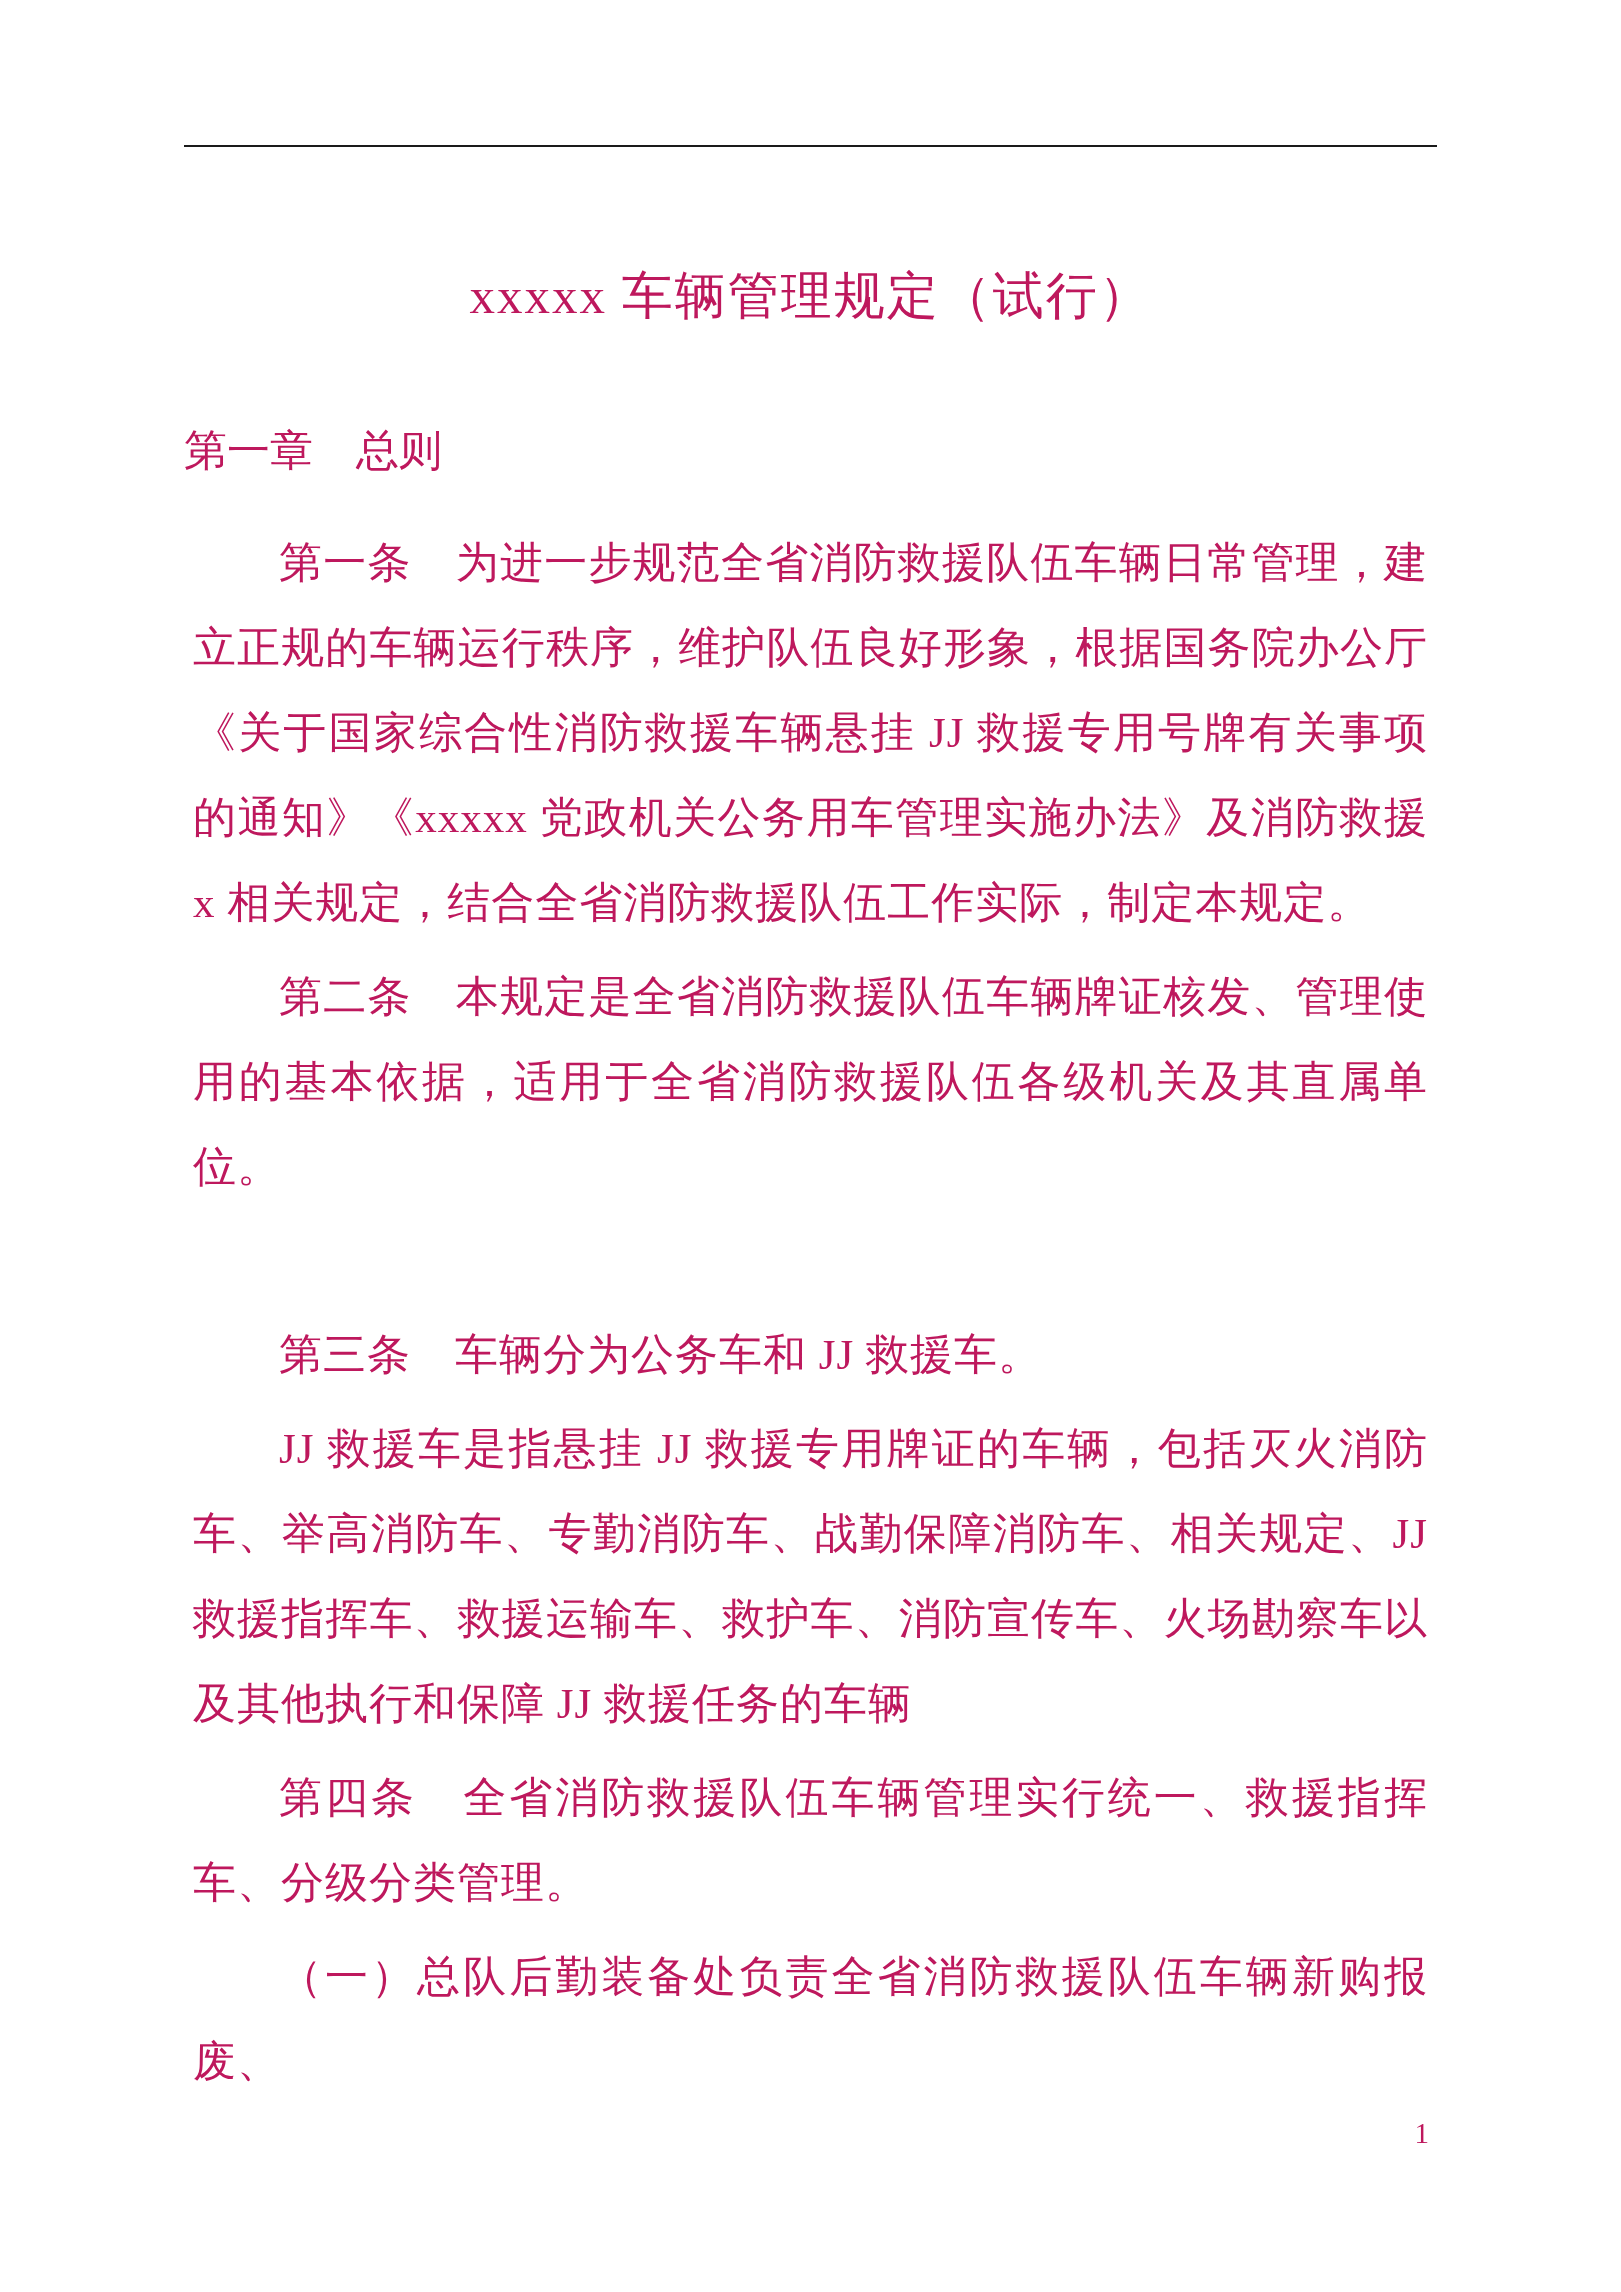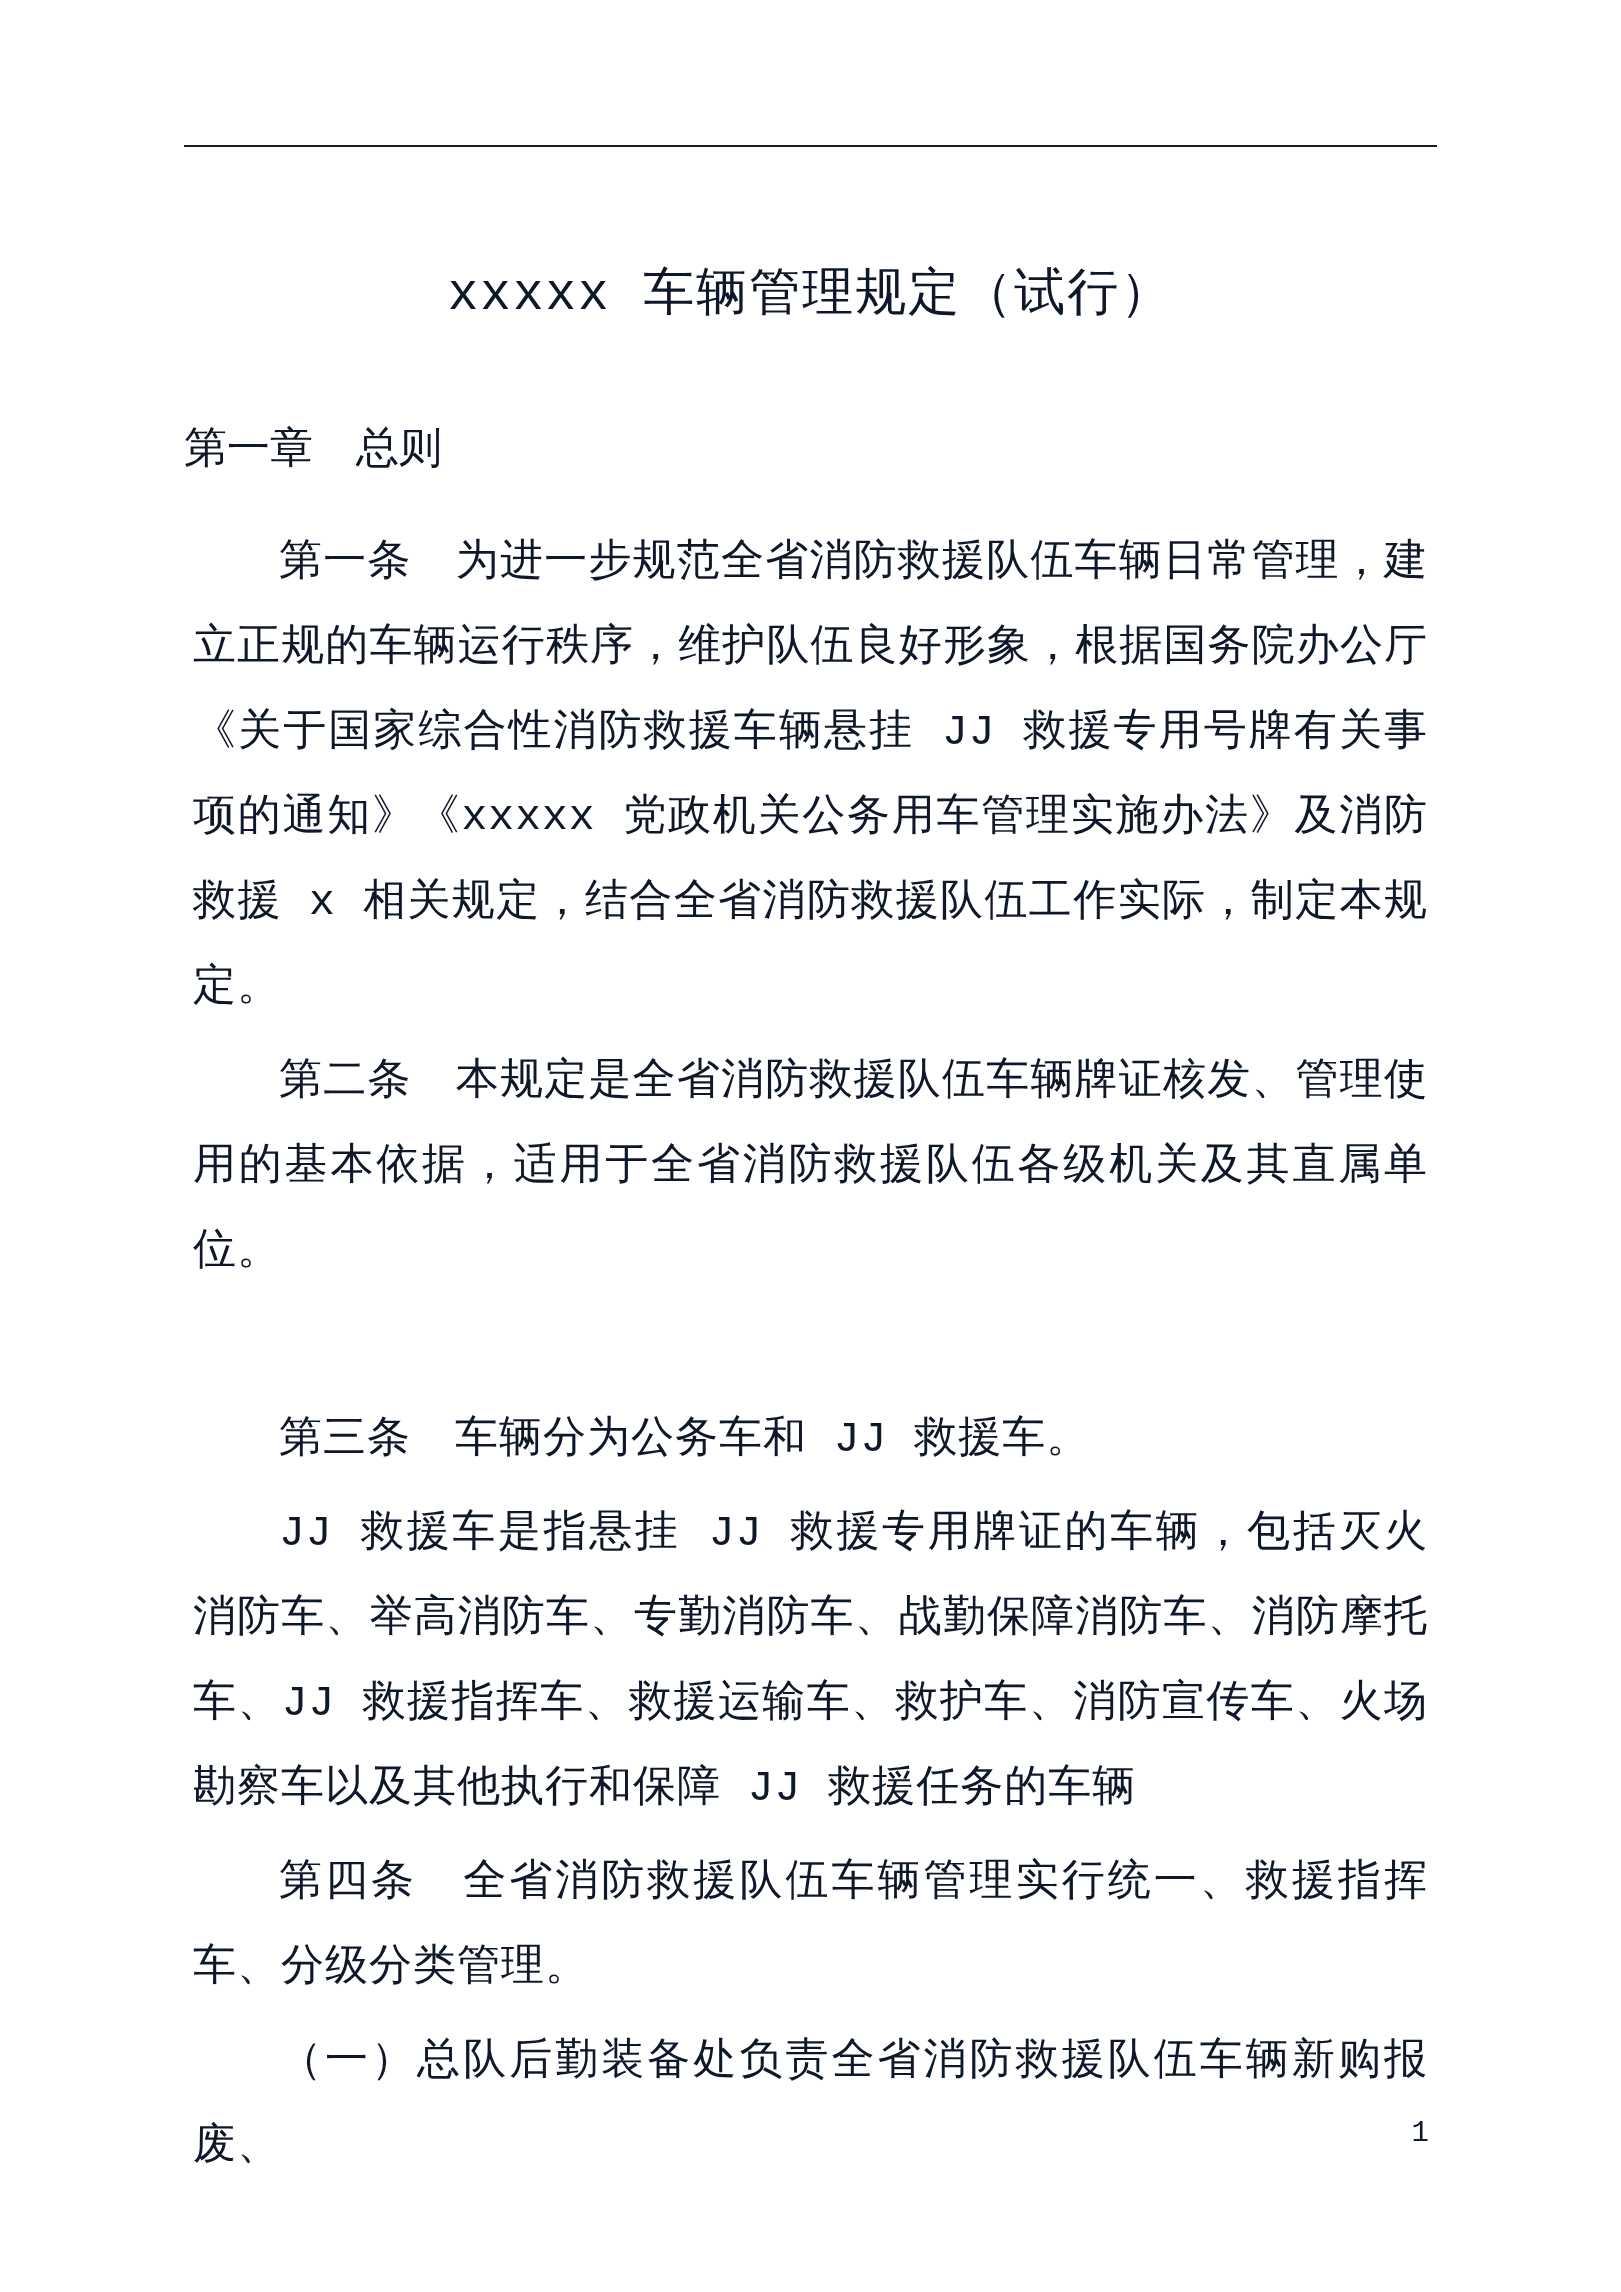--- a/index.html
+++ b/index.html
@@ -5,22 +5,22 @@
   html, body {
     margin: 0;
     padding: 0;
     background: #ffffff;
   }
   .page {
     position: relative;
     width: 1621px;
     height: 2228px;
     background: #ffffff;
-    font-family: Liberation Mono, monospace;
-    color: #0f172a;
+    font-family: Liberation Serif, serif;
+    color: #be185d;
     overflow: hidden;
     box-sizing: border-box;
   }
   .content {
     box-sizing: border-box;
     padding: 145px 184px 0 184px;
   }
   .top-rule {
     border: none;
     border-top: 2px solid #1a1a1a;
@@ -81,21 +81,21 @@
 
       <p class="para">第一条　为进一步规范全省消防救援队伍车辆日常管理，建立正规的车辆运行秩序，维护队伍良好形象，根据国务院办公厅《关于国家综合性消防救援车辆悬挂 JJ 救援专用号牌有关事项的通知》《xxxxx 党政机关公务用车管理实施办法》及消防救援 x 相关规定，结合全省消防救援队伍工作实际，制定本规定。</p>
 
       <p class="para">第二条　本规定是全省消防救援队伍车辆牌证核发、管理使用的基本依据，适用于全省消防救援队伍各级机关及其直属单位。</p>
 
       <div class="blank-line"></div>
 
       <p class="para">第三条　车辆分为公务车和 JJ 救援车。</p>
 
 
-      <p class="para">JJ 救援车是指悬挂 JJ 救援专用牌证的车辆，包括灭火消防车、举高消防车、专勤消防车、战勤保障消防车、消防摩托车、JJ 救援指挥车、救援运输车、救护车、消防宣传车、火场勘察车以及其他执行和保障 JJ 救援任务的车辆</p>
+      <p class="para">JJ 救援车是指悬挂 JJ 救援专用牌证的车辆，包括灭火消防车、举高消防车、专勤消防车、战勤保障消防车、相关规定、JJ 救援指挥车、救援运输车、救护车、消防宣传车、火场勘察车以及其他执行和保障 JJ 救援任务的车辆</p>
 
       <p class="para">第四条　全省消防救援队伍车辆管理实行统一、救援指挥车、分级分类管理。</p>
 
       <p class="para">（一）总队后勤装备处负责全省消防救援队伍车辆新购报废、</p>
 
     </div>
   </div>
 
   <div class="page-number">1</div>
 </div>

